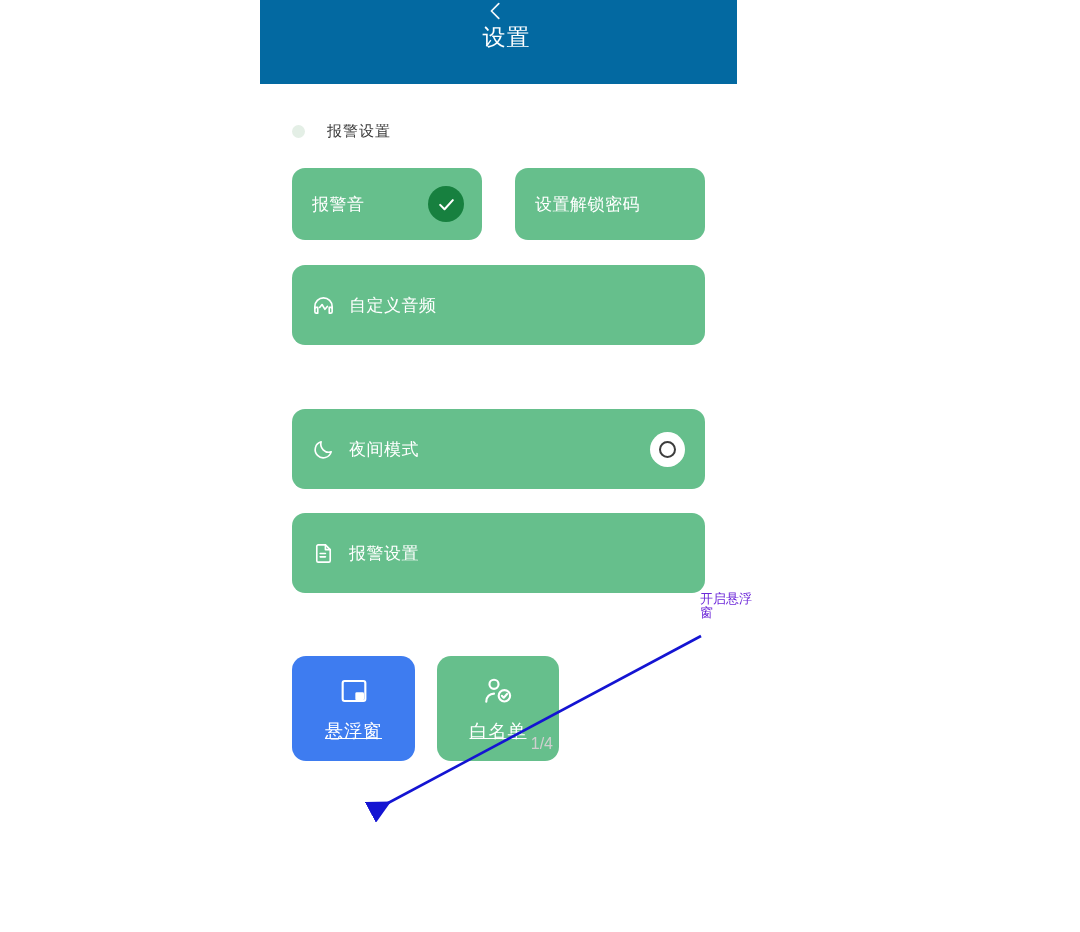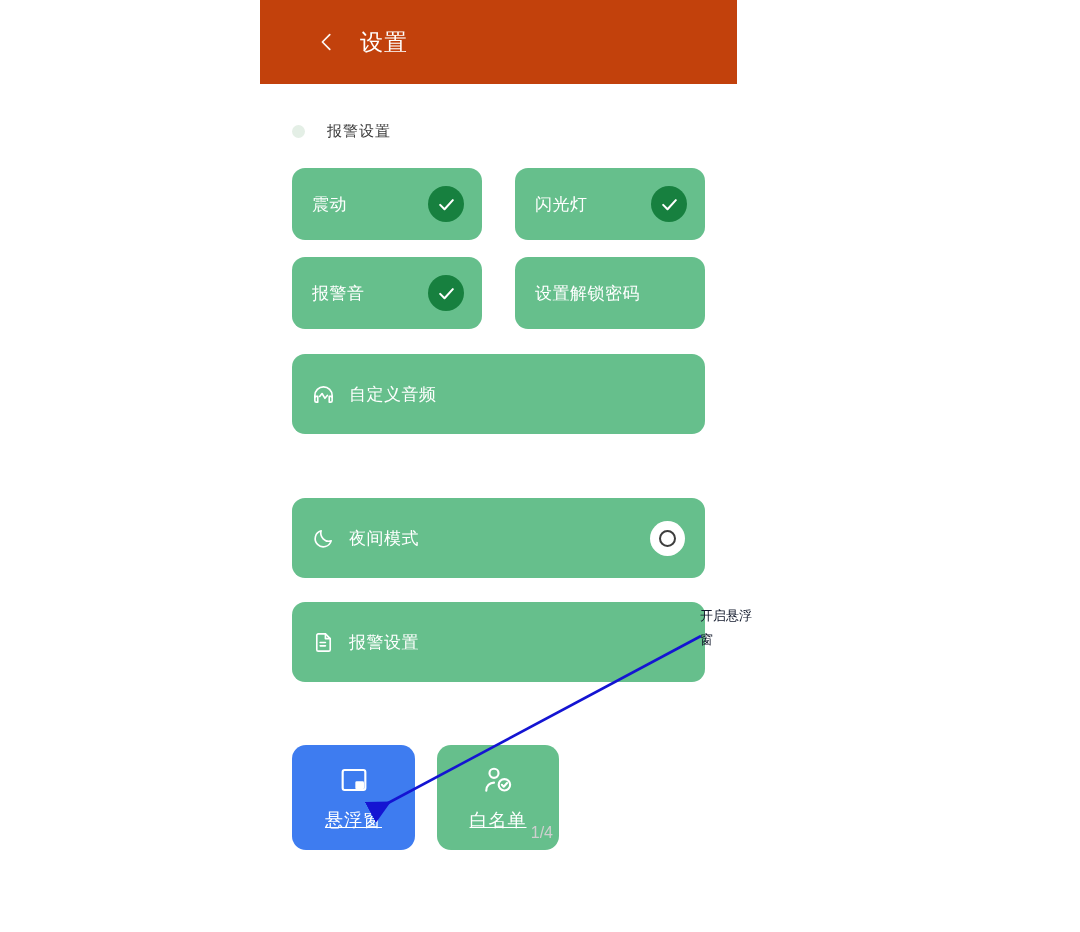--- a/index.html
+++ b/index.html
@@ -7,22 +7,22 @@
     width:1080px;height:932px;background:#ffffff;
     font-family:"Liberation Sans","DejaVu Sans",sans-serif;
     overflow:hidden;position:relative;
   }
   #phone{
     position:absolute;left:260px;top:0;width:477px;height:932px;
     background:#ffffff;overflow:hidden;
   }
   
   .appbar{
-    height:84px;background:#c2410c;display:flex;align-items:center;
-    padding-left:56px;box-sizing:border-box;
+    height:84px;background:#0369a1;display:flex;align-items:center;
+    padding-left:16px;box-sizing:border-box;flex-direction:column;
   }
   .back-ico{width:22px;height:22px;display:block;margin-right:22px;opacity:.95;}
   .appbar-title{color:#ffffff;font-size:23px;letter-spacing:1px;}
   
   .section{display:flex;align-items:center;margin:0 0 0 32px;height:46px;}
   .sec-dot{width:13px;height:13px;border-radius:50%;background:#e4efe6;margin-right:22px;flex:none;}
   .sec-label{font-size:15px;color:#3a3a3a;letter-spacing:1px;}
   
   .grid{display:flex;gap:33px;padding:0 32px;margin-bottom:17px;}
   .card{
@@ -62,22 +62,22 @@
   .tile-label{color:#ffffff;font-size:18px;letter-spacing:1px;text-decoration:underline;}
   .counter{
     position:absolute;right:6px;bottom:8px;color:#cfcfcf;font-size:16px;
   }
   .gap-lg{height:24px;}
   .gap-md{height:14px;}
   .gap-sm{height:8px;}
   
   #anno{position:absolute;left:0;top:0;width:1080px;height:932px;pointer-events:none;}
   .anno-text{
-    position:absolute;left:700px;top:592px;width:56px;color:#0f172a;
-    font-size:13px;line-height:24px;font-family:"DejaVu Sans",sans-serif;margin-top:12px;
+    position:absolute;left:700px;top:592px;width:56px;color:#6d28d9;
+    font-size:13px;line-height:14px;font-family:"DejaVu Sans",sans-serif;
   }
 </style>
 </head>
 <body>
 
 <div id="phone">
 
   <div class="appbar">
     <span>
       <svg class="back-ico" viewBox="0 0 24 24" fill="none" stroke="#ffffff" stroke-width="1.9" stroke-linecap="round" stroke-linejoin="round">
@@ -89,38 +89,20 @@
 
   <div class="gap-lg"></div>
 
   <div class="section">
     <span class="sec-dot"></span>
     <span class="sec-label">报警设置</span>
   </div>
 
   <div class="gap-md"></div>
 
-  <div class="grid">
-    <div class="card">
-      <span class="card-label">震动</span>
-      <span class="chk">
-        <svg viewBox="0 0 24 24" fill="none" stroke="#ffffff" stroke-width="2.6" stroke-linecap="round" stroke-linejoin="round">
-          <polyline points="4,12.5 9.5,18 20,6.5"></polyline>
-        </svg>
-      </span>
-    </div>
-    <div class="card">
-      <span class="card-label">闪光灯</span>
-      <span class="chk">
-        <svg viewBox="0 0 24 24" fill="none" stroke="#ffffff" stroke-width="2.6" stroke-linecap="round" stroke-linejoin="round">
-          <polyline points="4,12.5 9.5,18 20,6.5"></polyline>
-        </svg>
-      </span>
-    </div>
-  </div>
 
   <div class="grid">
     <div class="card">
       <span class="card-label">报警音</span>
       <span class="chk">
         <svg viewBox="0 0 24 24" fill="none" stroke="#ffffff" stroke-width="2.6" stroke-linecap="round" stroke-linejoin="round">
           <polyline points="4,12.5 9.5,18 20,6.5"></polyline>
         </svg>
       </span>
     </div>

